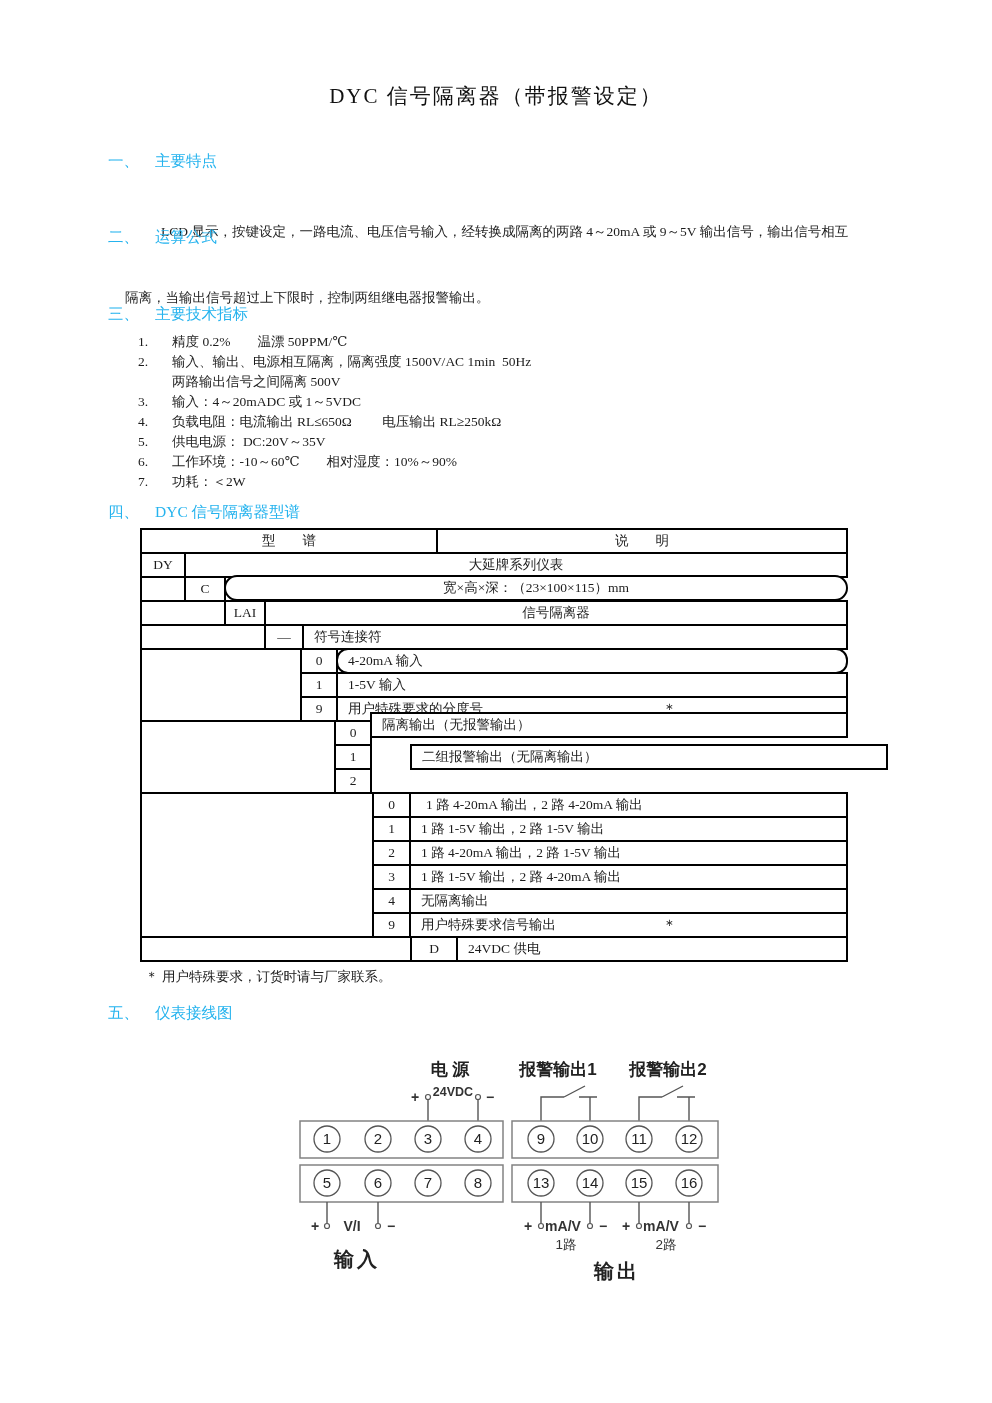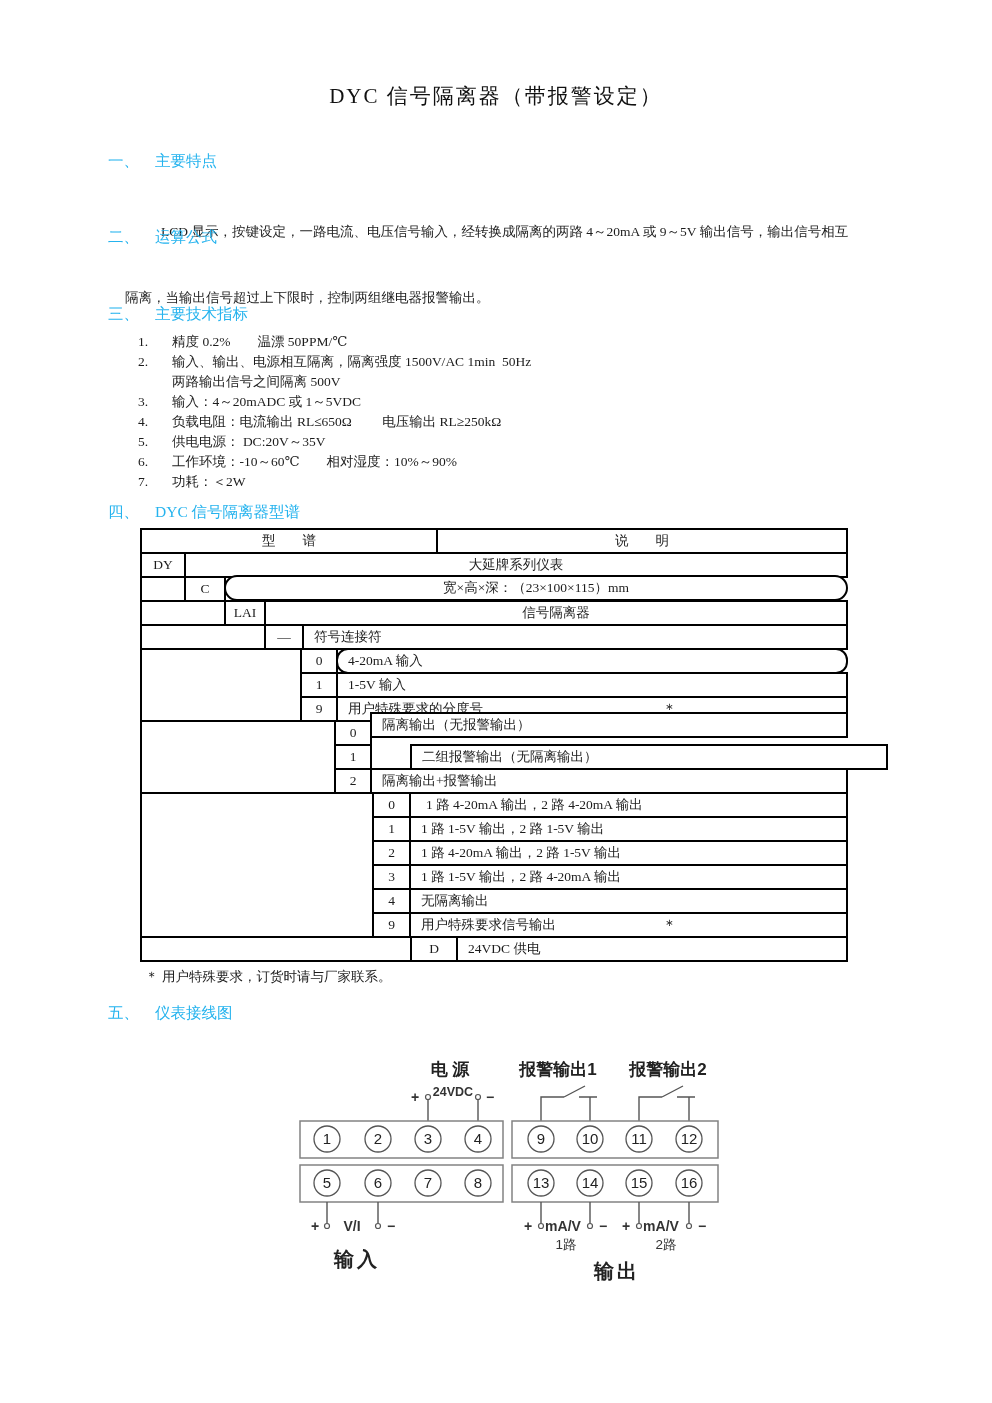--- a/index.html
+++ b/index.html
@@ -106,21 +106,20 @@
       <div class="tcell tleft" style="left: 196px; top: 120px; width: 512px; height: 26px; border-radius: 12px;">4-20mA 输入</div>
       <div class="tcell tcenter" style="left: 160px; top: 144px; width: 38px; height: 26px;">1</div>
       <div class="tcell tleft" style="left: 196px; top: 144px; width: 512px; height: 26px;">1-5V 输入</div>
       <div class="tcell tcenter" style="left: 160px; top: 168px; width: 38px; height: 26px;">9</div>
       <div class="tcell tleft" style="left: 196px; top: 168px; width: 512px; height: 26px;">用户特殊要求的分度号<span class="star" style="left: 324px;">＊</span></div>
       <div class="tcell tcenter" style="left: 194px; top: 192px; width: 38px; height: 26px;">0</div>
       <div class="tcell tleft" style="left: 230px; top: 184px; width: 478px; height: 26px;">隔离输出（无报警输出）</div>
       <div class="tcell tcenter" style="left: 194px; top: 216px; width: 38px; height: 26px;">1</div>
       <div class="tcell tleft" style="left: 230px; top: 216px; width: 478px; height: 26px; margin-left: 40px;">二组报警输出（无隔离输出）</div>
       <div class="tcell tcenter" style="left: 194px; top: 240px; width: 38px; height: 26px;">2</div>
-      <div class="tcell tleft" style="left: 230px; top: 240px; width: 478px; height: 26px;">隔离输出+报警输出</div>
       <div class="tcell tcenter" style="left: 232px; top: 264px; width: 39px; height: 26px;">0</div>
       <div class="tcell tleft" style="left: 269px; top: 264px; width: 439px; height: 26px; padding-left: 15px;">1 路 4-20mA 输出，2 路 4-20mA 输出</div>
       <div class="tcell tcenter" style="left: 232px; top: 288px; width: 39px; height: 26px;">1</div>
       <div class="tcell tleft" style="left: 269px; top: 288px; width: 439px; height: 26px;">1 路 1-5V 输出，2 路 1-5V 输出</div>
       <div class="tcell tcenter" style="left: 232px; top: 312px; width: 39px; height: 26px;">2</div>
       <div class="tcell tleft" style="left: 269px; top: 312px; width: 439px; height: 26px;">1 路 4-20mA 输出，2 路 1-5V 输出</div>
       <div class="tcell tcenter" style="left: 232px; top: 336px; width: 39px; height: 26px;">3</div>
       <div class="tcell tleft" style="left: 269px; top: 336px; width: 439px; height: 26px;">1 路 1-5V 输出，2 路 4-20mA 输出</div>
       <div class="tcell tcenter" style="left: 232px; top: 360px; width: 39px; height: 26px;">4</div>
       <div class="tcell tleft" style="left: 269px; top: 360px; width: 439px; height: 26px;">无隔离输出</div>

